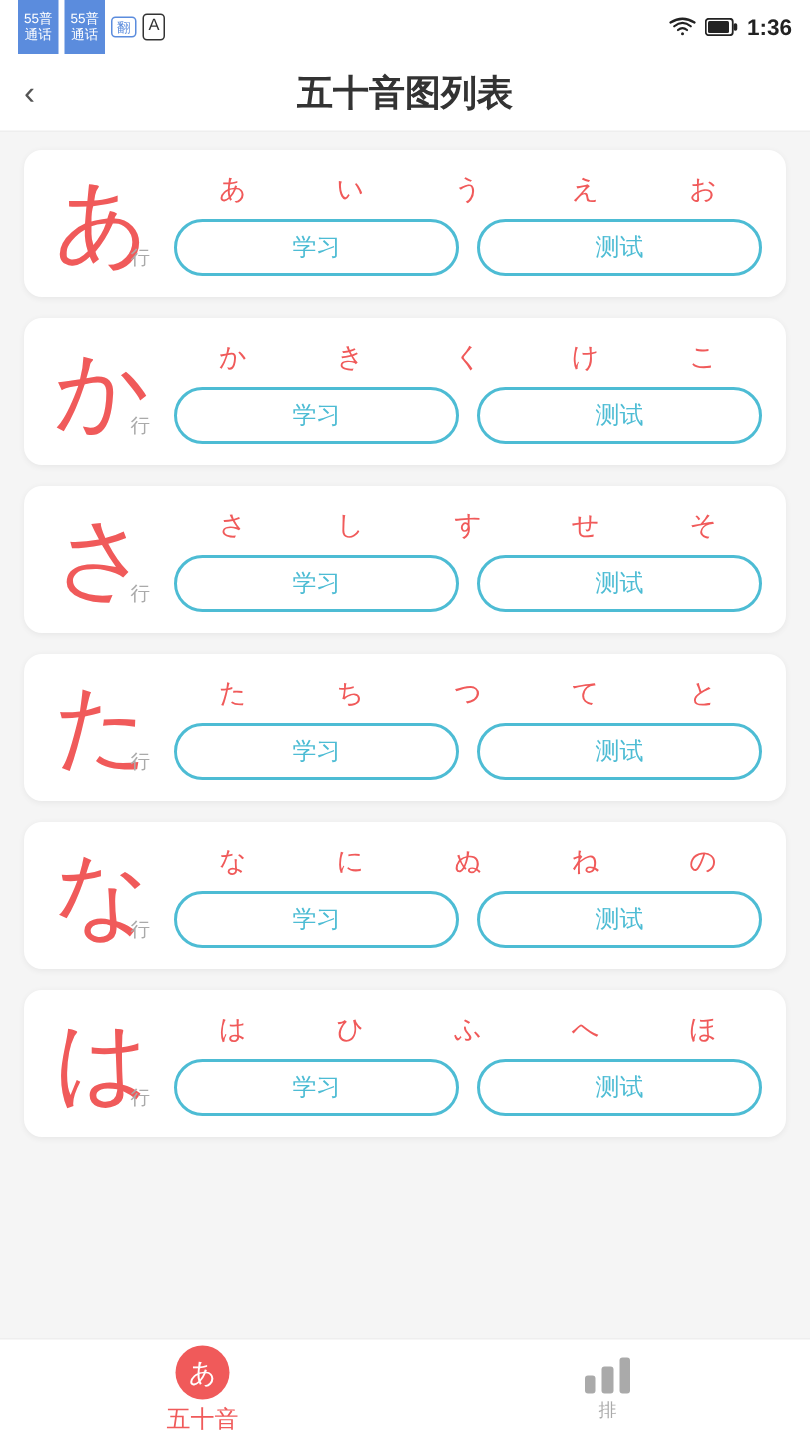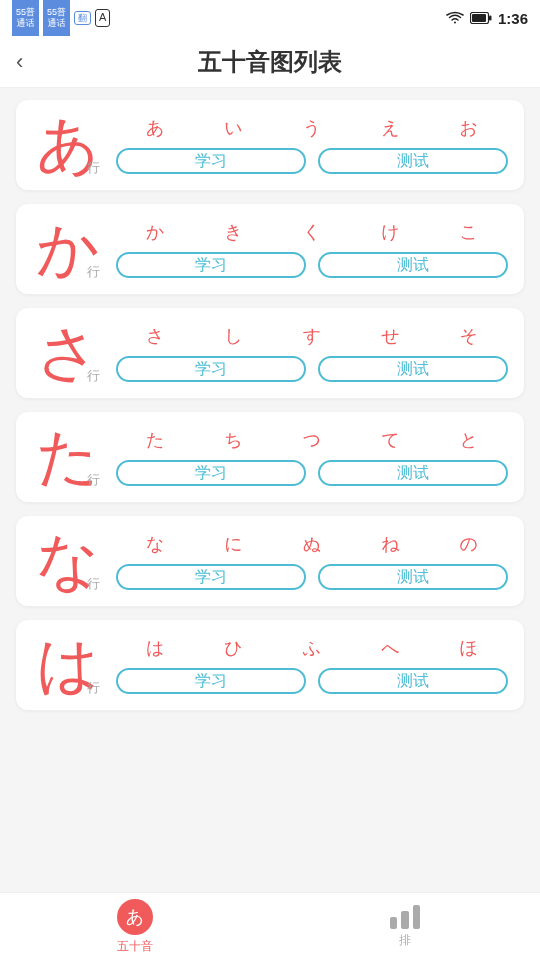--- a/index.html
+++ b/index.html
@@ -128,21 +128,21 @@
       width: 36px;
       text-align: center;
     }
     .btn-row {
       display: flex;
       gap: 12px;
       justify-content: center;
     }
     .btn-study, .btn-test {
       flex: 1;
-      height: 26px;
+      height: 38px;
       border: 2px solid #4dbcd4;
       border-radius: 20px;
       background: white;
       color: #4dbcd4;
       font-size: 16px;
       cursor: pointer;
       display: flex;
       align-items: center;
       justify-content: center;
     }
@@ -173,21 +173,21 @@
       height: 36px;
       border-radius: 50%;
       background: #f05a5a;
       display: flex;
       align-items: center;
       justify-content: center;
       color: white;
       font-size: 18px;
     }
     .nav-label {
-      font-size: 12px;
+      font-size: 16px;
       color: #f05a5a;
     }
     .nav-item-2 {
       flex: 1;
       display: flex;
       flex-direction: column;
       align-items: center;
       justify-content: center;
       gap: 3px;
       cursor: pointer;

